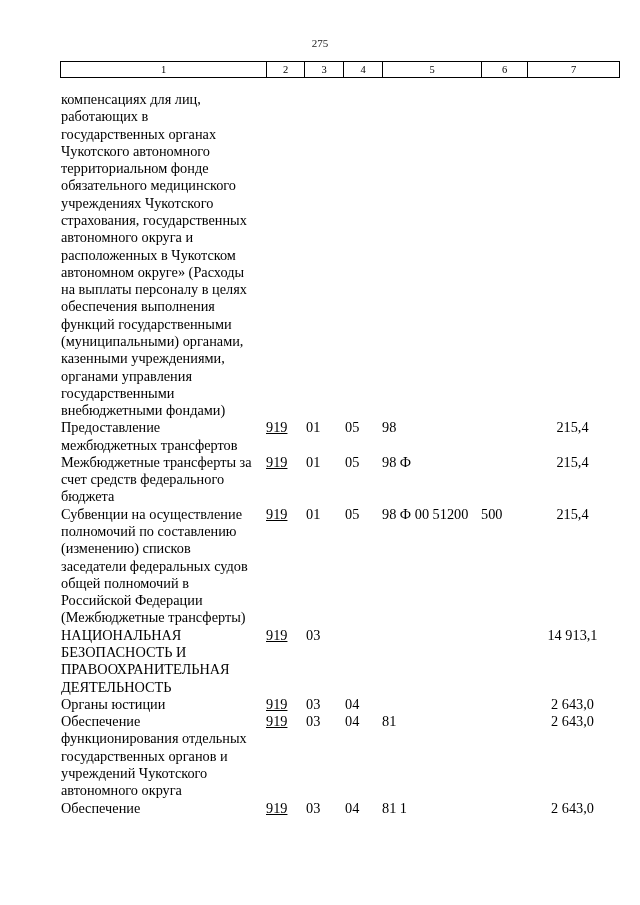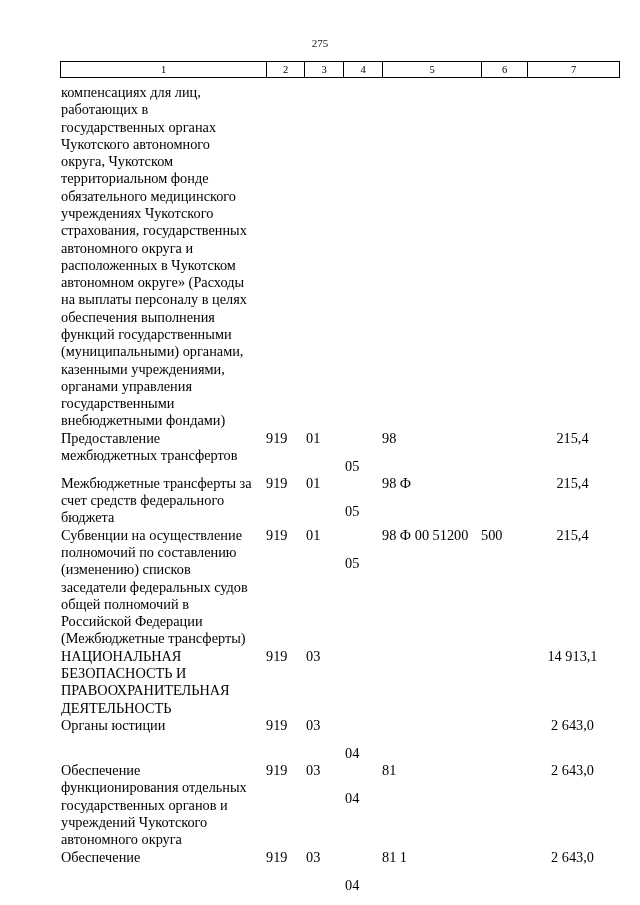--- a/index.html
+++ b/index.html
@@ -5,26 +5,26 @@
   html, body { margin: 0; padding: 0; background: #ffffff; }
   body { width: 640px; height: 905px; position: relative; overflow: hidden;
          font-family: "Liberation Serif", "DejaVu Serif", serif; color: #000; }
   .page-num { position: absolute; top: 37px; left: 0; width: 640px; text-align: center;
               font-size: 11px; color: #222; }
   .hdr { position: absolute; top: 61px; left: 60px; height: 17px; display: flex;
          border: 1px solid #000; box-sizing: border-box; }
   .hdr div { border-right: 1px solid #000; box-sizing: border-box; text-align: center;
              font-size: 10.5px; line-height: 15px; }
   .hdr div:last-child { border-right: none; }
-  .rows { position: absolute; top: 84px; left: 60px; width: 558px; }
+  .rows { position: absolute; top: 91px; left: 60px; width: 558px; }
   .row { display: flex; font-size: 14.3px; line-height: 17.28px; }
   .c1 { width: 206px; padding-left: 1px; box-sizing: border-box; }
-  .c2 { width: 38px; }
+  .c2 { width: 38px; text-decoration: underline; }
   .c3 { width: 39px; padding-left: 2px; box-sizing: border-box; }
-  .c4 { width: 39px; padding-left: 2px; box-sizing: border-box; margin-top: 28px; }
+  .c4 { width: 39px; padding-left: 2px; box-sizing: border-box; }
   .c5 { width: 99px; }
   .c6 { width: 46px; }
   .c7 { width: 91px; text-align: center; }
   .c1 span { display: block; white-space: nowrap; }
 </style>
 </head>
 <body>
 
 <div class="page-num">275</div>
 
@@ -38,21 +38,20 @@
   <div style="width:91px">7</div>
 </div>
 
 <div class="rows" id="rows">
     <div class="row">
       <div class="c1">
         <span>компенсациях для лиц,</span>
         <span>работающих в</span>
         <span>государственных органах</span>
         <span>Чукотского автономного</span>
-        <span>округа, Чукотском</span>
         <span>территориальном фонде</span>
         <span>обязательного медицинского</span>
         <span>учреждениях Чукотского</span>
         <span>страхования, государственных</span>
         <span>автономного округа и</span>
         <span>расположенных в Чукотском</span>
         <span>автономном округе» (Расходы</span>
         <span>на выплаты персоналу в целях</span>
         <span>обеспечения выполнения</span>
         <span>функций государственными</span>

